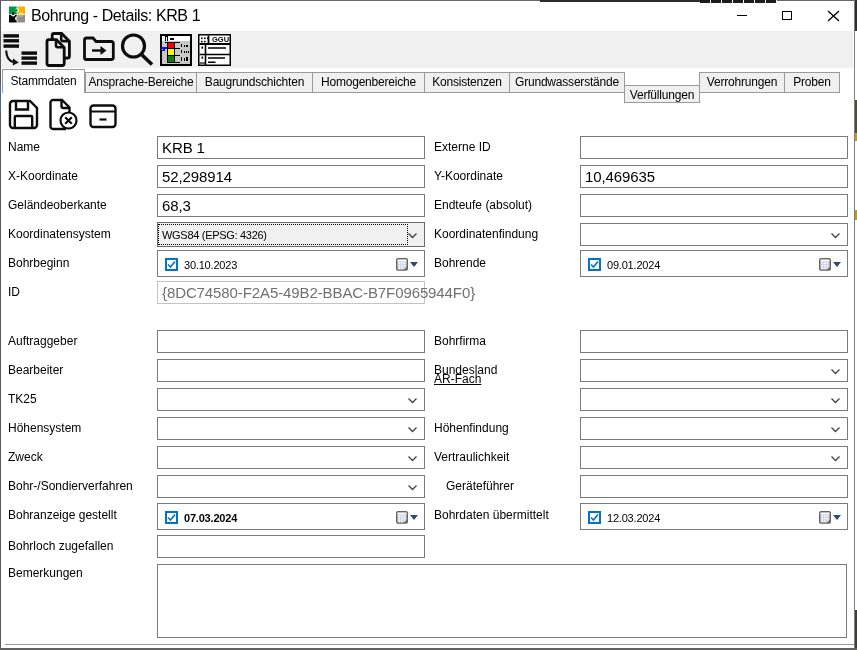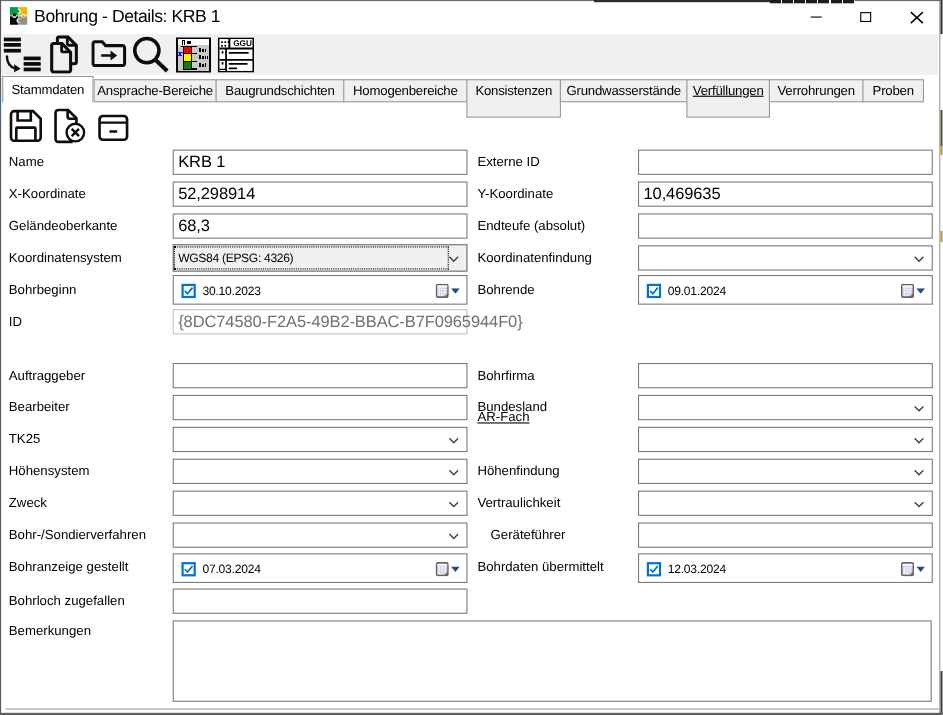--- a/index.html
+++ b/index.html
@@ -144,23 +144,23 @@
   <rect x="3.5" y="12.5" width="1.6" height="2.2" fill="#000"></rect>
   <rect x="3.5" y="22.5" width="1.6" height="2.2" fill="#000"></rect>
   <path d="M10 14 H28 M10 24 H27 M10 28.2 H17.5" stroke="#000" stroke-width="1.5"></path>
   <path d="M1.5 29 H7.5" stroke="#000" stroke-width="1.2"></path>
 </svg>
 
 <div class="tab" style="left:2px;top:69px;width:83px;height:24px;background:#fff;border-bottom:none;line-height:23px;z-index:2;">Stammdaten</div>
 <div class="tab" style="left:85px;top:72px;width:112px;height:21px;line-height:19px;">Ansprache-Bereiche</div>
 <div class="tab" style="left:196px;top:72px;width:117px;height:21px;line-height:19px;">Baugrundschichten</div>
 <div class="tab" style="left:312px;top:72px;width:113px;height:21px;line-height:19px;">Homogenbereiche</div>
-<div class="tab" style="left:424px;top:72px;width:86px;height:35px;line-height:19px;">Konsistenzen</div>
+<div class="tab" style="left:424px;top:72px;width:86px;height:21px;line-height:19px;">Konsistenzen</div>
 <div class="tab" style="left:509px;top:72px;width:116px;height:21px;line-height:19px;">Grundwasserstände</div>
-<div class="tab" style="left:624px;top:72px;width:76px;height:35px;line-height:19px;text-decoration:underline;">Verfüllungen</div>
+<div class="tab" style="left:624px;top:85px;width:76px;height:18px;line-height:19px;">Verfüllungen</div>
 <div class="tab" style="left:699px;top:72px;width:86px;height:21px;line-height:19px;">Verrohrungen</div>
 <div class="tab" style="left:784px;top:72px;width:56px;height:21px;line-height:19px;">Proben</div>
 
 <svg class="abs" style="left:8px;top:99px;" width="31" height="31" viewBox="0 0 31 31">
   <path d="M2 5 a3 3 0 0 1 3 -3 H22 L29 9 V26 a3 3 0 0 1 -3 3 H5 a3 3 0 0 1 -3 -3 Z" fill="none" stroke="#0d0d0d" stroke-width="2.4"></path>
   <path d="M8 2.5 V10.5 H20 V2.5" fill="none" stroke="#0d0d0d" stroke-width="2.4"></path>
   <path d="M6.8 29 V18 a1 1 0 0 1 1 -1 H23.2 a1 1 0 0 1 1 1 V29" fill="none" stroke="#0d0d0d" stroke-width="2.4"></path>
 </svg>
 
 <svg class="abs" style="left:48px;top:98px;" width="30" height="33" viewBox="0 0 30 33">
@@ -320,21 +320,21 @@
 <div class="lbl" style="left:8px;top:479px;">Bohr-/Sondierverfahren</div>
 <div class="combo" style="left:157px;top:475px;width:268px;height:23px;">
   <svg class="chev" viewBox="0 0 9 9">
       <path d="M0.5 2.5 L4.5 6.5 L8.5 2.5" fill="none" stroke="#424242" stroke-width="1.3"></path>
     </svg>
 </div>
 <div class="lbl" style="left:434px;top:479px;margin-left:12px;">Geräteführer</div>
 <div class="inp" style="left:580px;top:475px;width:268px;height:23px;"></div>
 
 <div class="lbl" style="left:8px;top:508px;">Bohranzeige gestellt</div>
-<div class="dtp" style="left:157px;top:503px;width:268px;height:27px;">
+<div class="dtp" style="left:157px;top:503px;width:268px;height:27px;font-weight:bold;">
   <div class="cbx">
       <svg width="9" height="9" viewBox="0 0 9 9" style="position:absolute;left:0;top:0;">
         <path d="M1 4.5 L3.5 7 L8 1.5" fill="none" stroke="#0072d0" stroke-width="1.6"></path>
       </svg>
     </div>
   <div class="dtxt" style="line-height:24px;">07.03.2024</div>
   <svg style="position:absolute;right:16px;top:7px;" width="12" height="13" viewBox="0 0 12 13">
     <rect x="0.7" y="0.7" width="10.6" height="11.4" rx="1.3" fill="#cdd7e9" stroke="#6e6257" stroke-width="1.4"></rect>
     <rect x="1.6" y="1.6" width="8.8" height="1.8" fill="#f7f9fc"></rect>
     <g fill="#fff">

